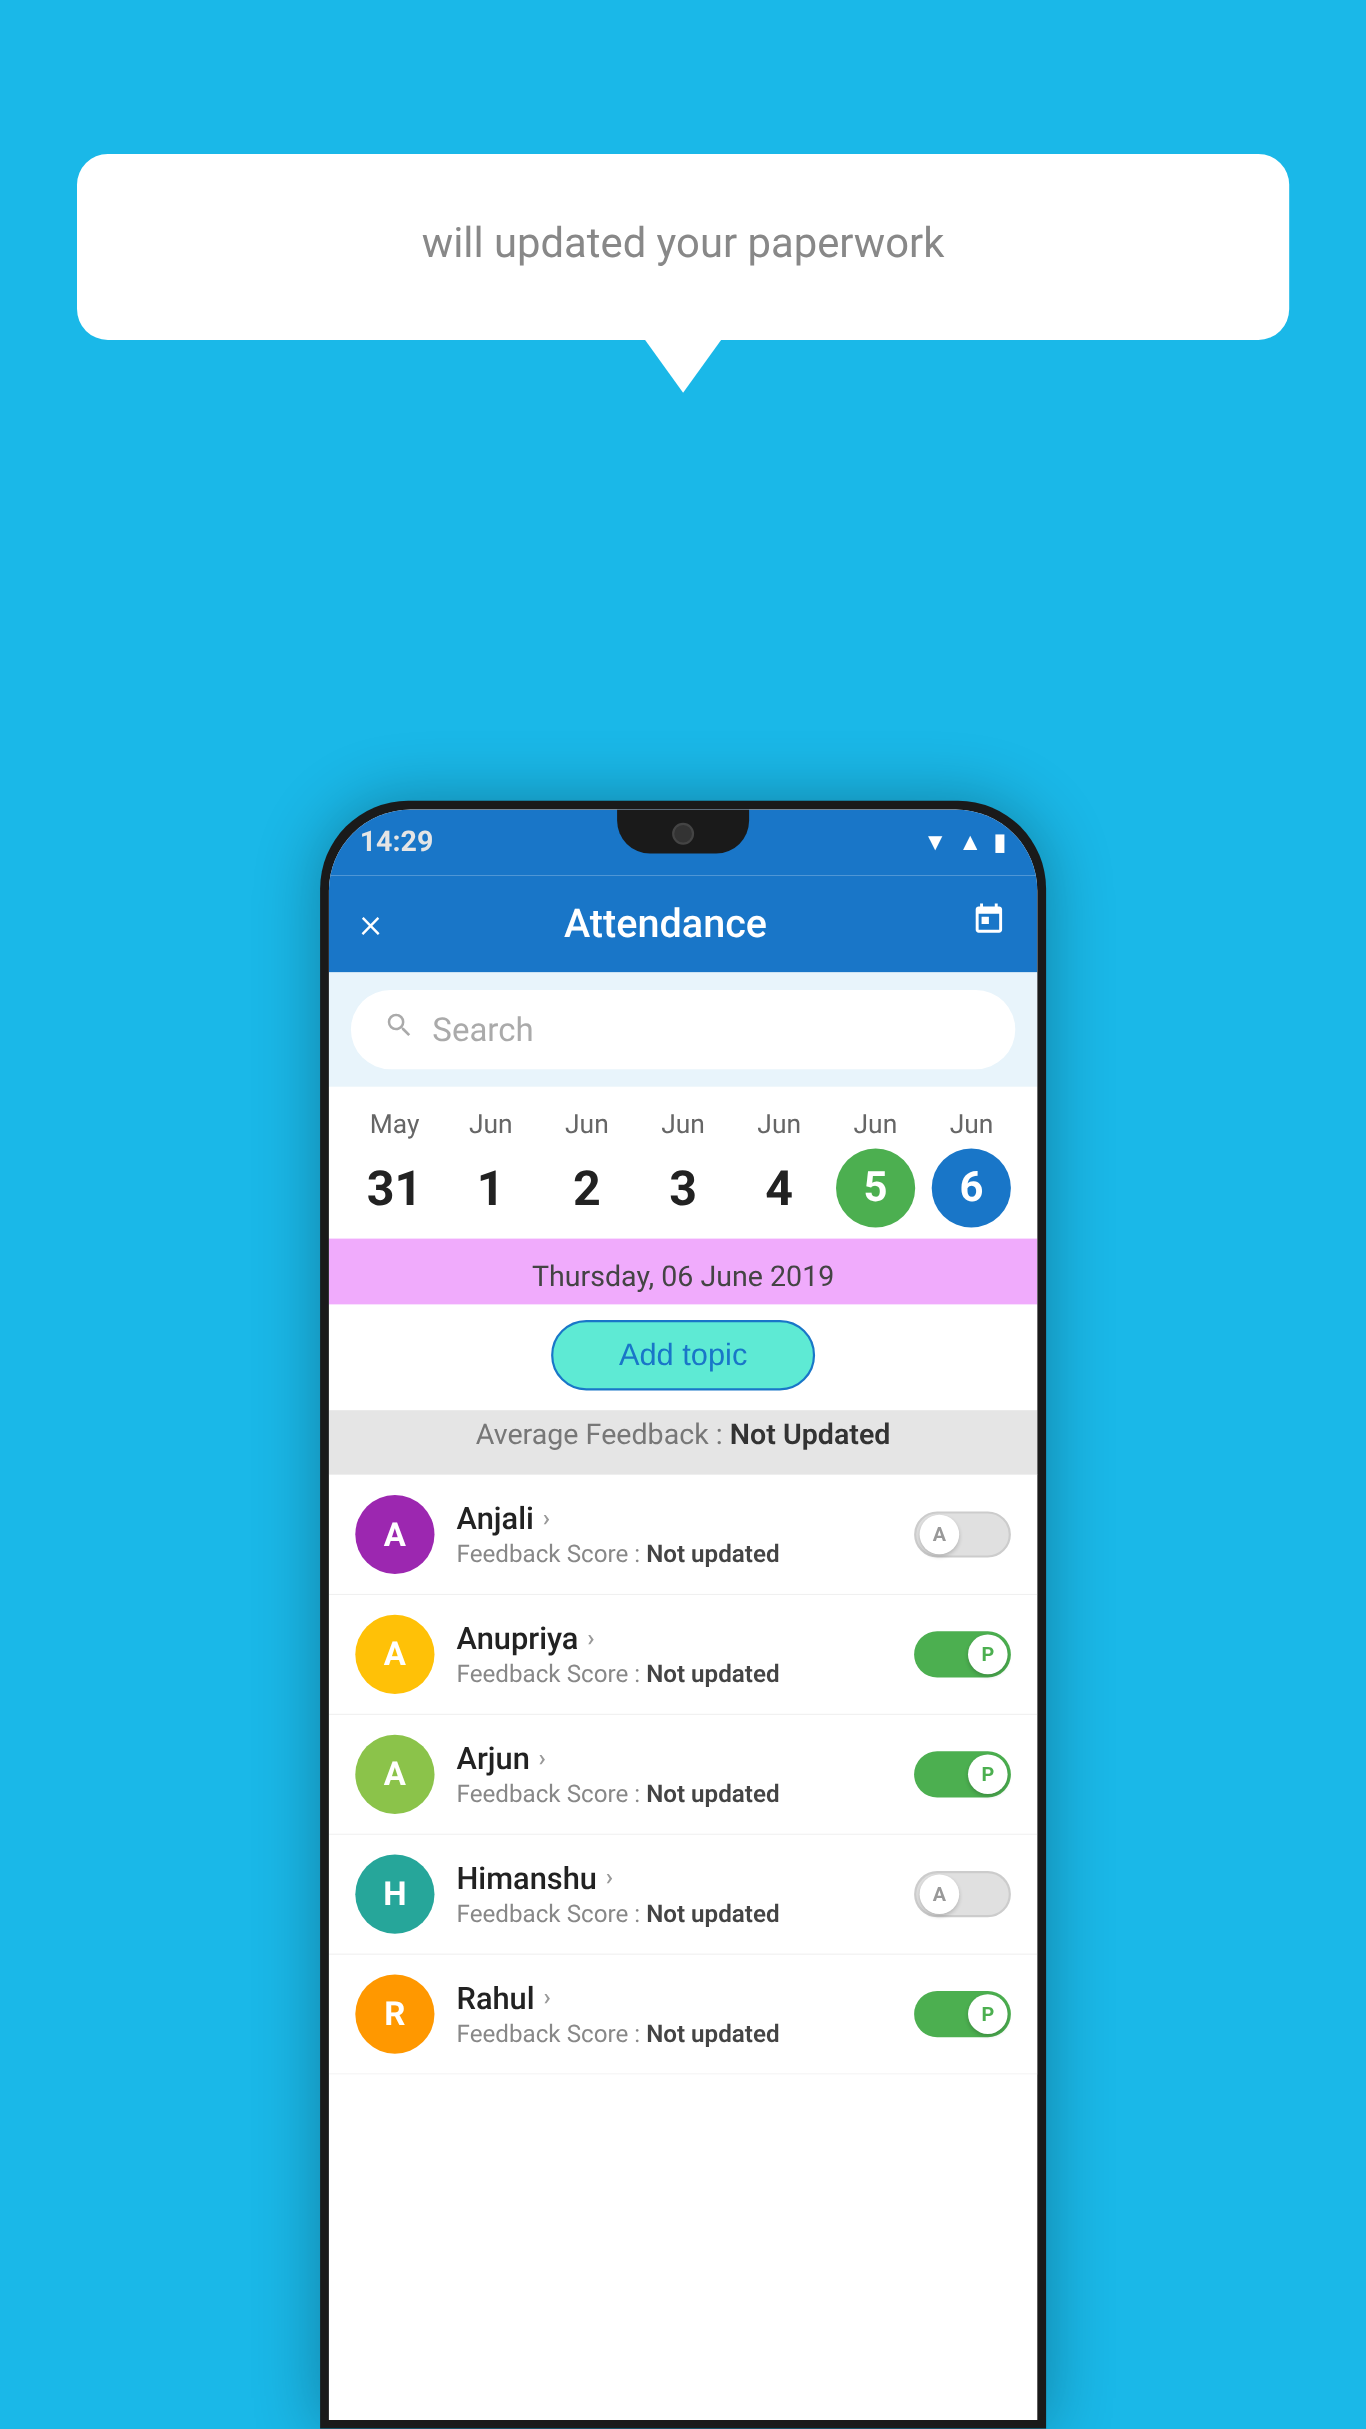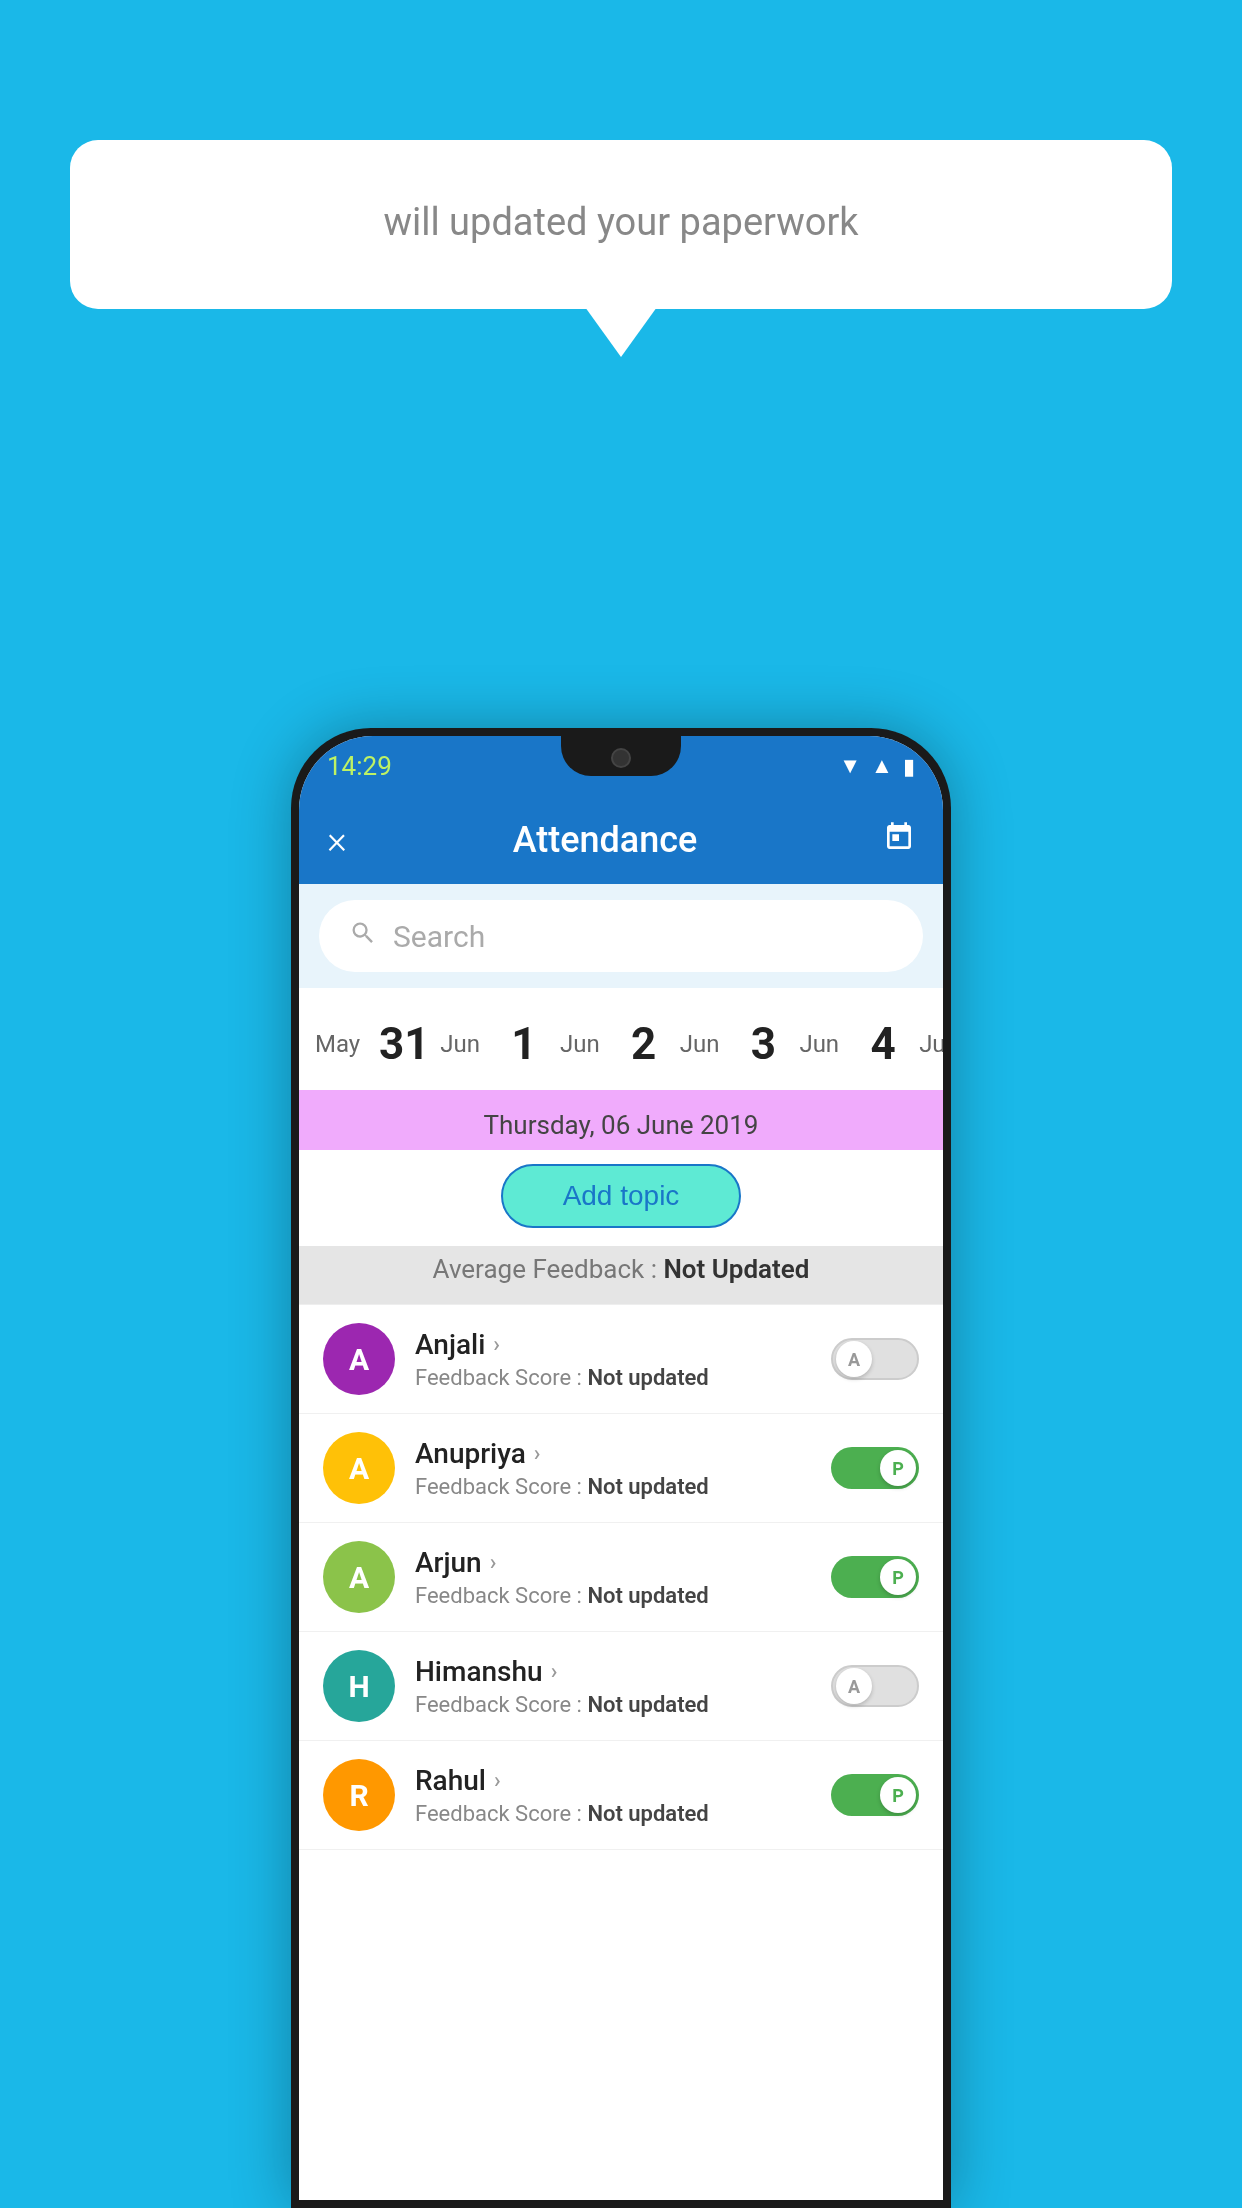--- a/index.html
+++ b/index.html
@@ -82,23 +82,23 @@
     .status-bar {
       background: #1976c8;
       height: 60px;
       display: flex;
       align-items: center;
       padding: 0 28px;
       position: relative;
     }
 
     .status-time {
-      color: #bef264;
+      color: #e5e5e5;
       font-size: 26px;
-      font-weight: 400;
+      font-weight: 700;
     }
 
     .status-icons {
       position: absolute;
       right: 28px;
       display: flex;
       align-items: center;
       gap: 10px;
     }
 
@@ -193,21 +193,21 @@
     .date-picker {
       padding: 20px 16px 10px;
       display: flex;
       align-items: flex-end;
       justify-content: space-around;
       background: white;
     }
 
     .date-item {
       display: flex;
-      flex-direction: row;
+      flex-direction: column;
       align-items: center;
       gap: 8px;
     }
 
     .date-month {
       font-size: 24px;
       color: #666;
       font-weight: 400;
     }
 

